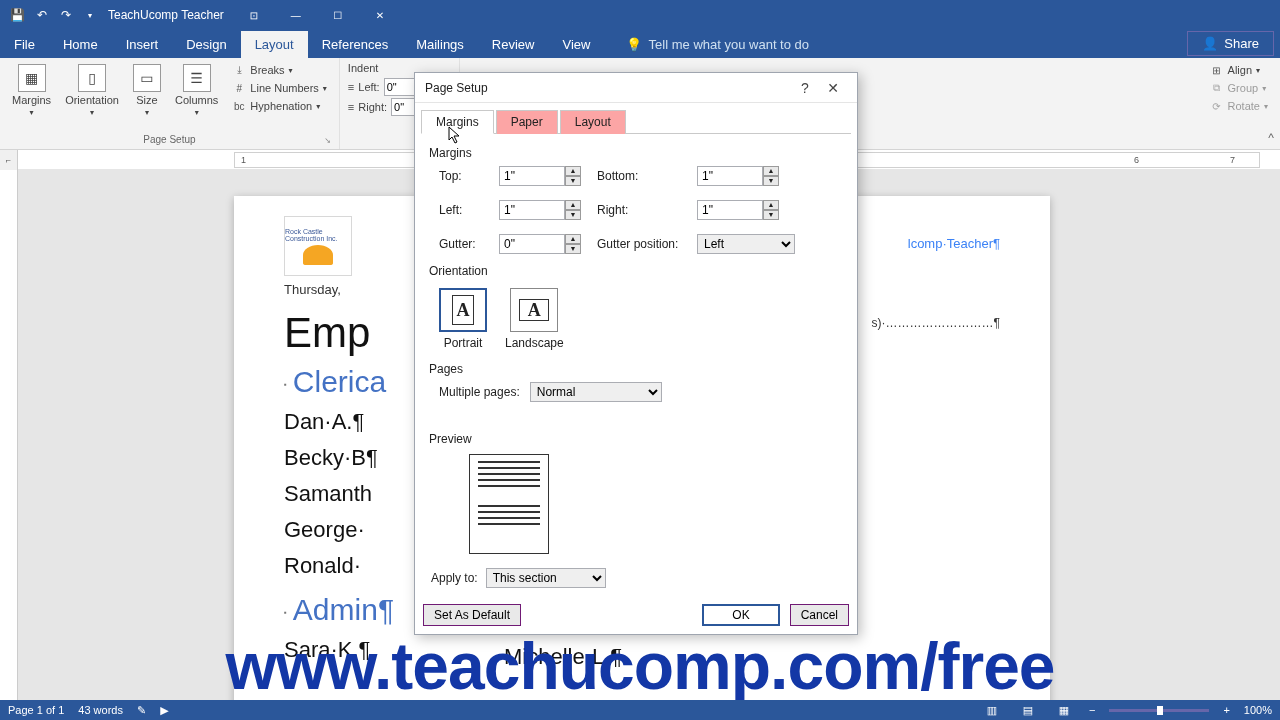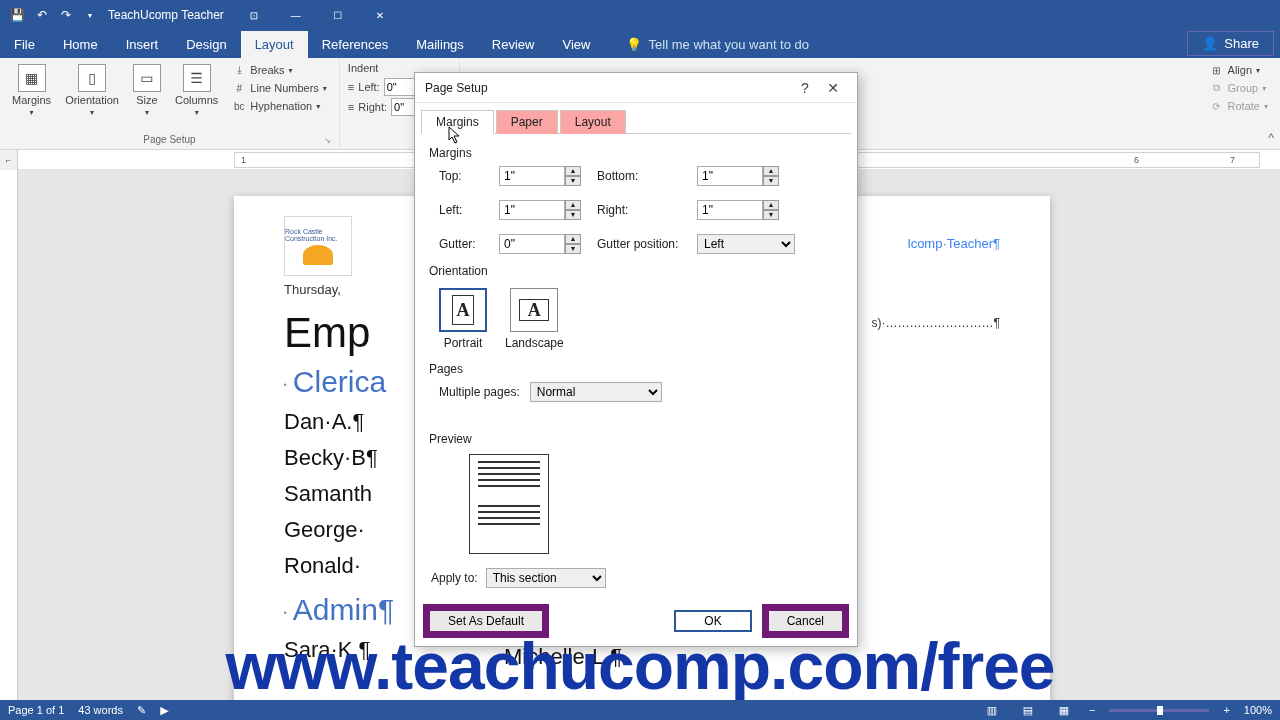--- a/index.html
+++ b/index.html
@@ -79,21 +79,21 @@
 .dialog .orient-opt { display: flex; flex-direction: column; align-items: center; gap: 4px; cursor: pointer; }
 .dialog .orient-opt .thumb { width: 48px; height: 44px; border: 1px solid #888; background: #fff; display: flex; align-items: center; justify-content: center; }
 .dialog .orient-opt.selected .thumb { border: 2px solid #2b579a; }
 .dialog .orient-opt .thumb .inner { width: 22px; height: 30px; border: 1px solid #333; display: flex; align-items: center; justify-content: center; font-family: serif; font-size: 18px; font-weight: bold; }
 .dialog .orient-opt.landscape .thumb .inner { width: 30px; height: 22px; }
 .dialog .pages-row { display: flex; align-items: center; gap: 10px; padding-left: 10px; }
 .dialog .preview-box { width: 80px; height: 100px; border: 1px solid #333; margin: 8px 0 0 40px; padding: 6px 8px; display: flex; flex-direction: column; gap: 4px; }
 .dialog .preview-box .line { height: 2px; background: #333; }
 .dialog .apply-row { display: flex; align-items: center; gap: 8px; padding-left: 2px; margin-top: 14px; }
 .dialog .dlg-footer { display: flex; padding: 8px; gap: 10px; align-items: center; }
-.dialog .dlg-footer .btn { padding: 3px 18px; border: 7px solid #701a75; background: #e9e9e9; cursor: pointer; font-size: 12px; }
+.dialog .dlg-footer .btn { padding: 3px 10px; border: 1px solid #701a75; background: #e9e9e9; cursor: pointer; font-size: 12px; }
 .dialog .dlg-footer .btn.primary { border: 2px solid #2b579a; background: #fff; padding: 2px 28px; }
 .dialog .dlg-footer .spacer { flex: 1; }
 
 
 .statusbar { position: absolute; left: 0; right: 0; bottom: 0; height: 20px; background: #2b579a; color: #fff; font-size: 11px; display: flex; align-items: center; padding: 0 8px; gap: 14px; }
 .statusbar .spacer { flex: 1; }
 .statusbar .viewbtn { width: 22px; text-align: center; cursor: pointer; }
 .statusbar .zoom-slider { width: 100px; height: 3px; background: #66a; position: relative; }
 .statusbar .zoom-slider .thumb { position: absolute; left: 48px; top: -3px; width: 6px; height: 9px; background: #fff; }
 .statusbar .ico { cursor: pointer; }

